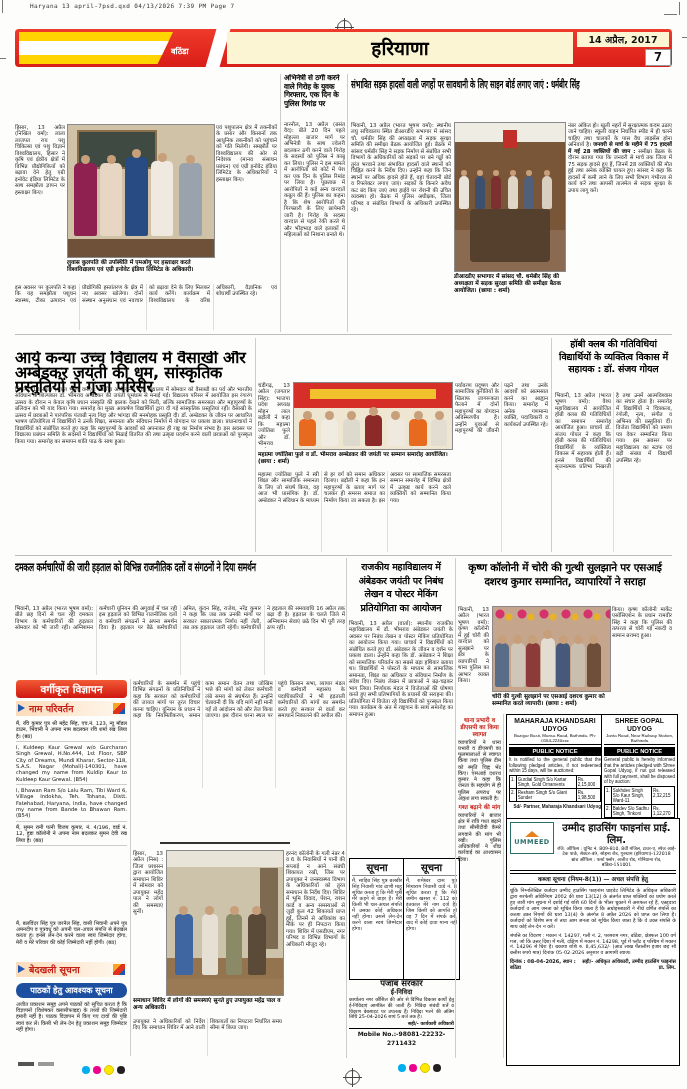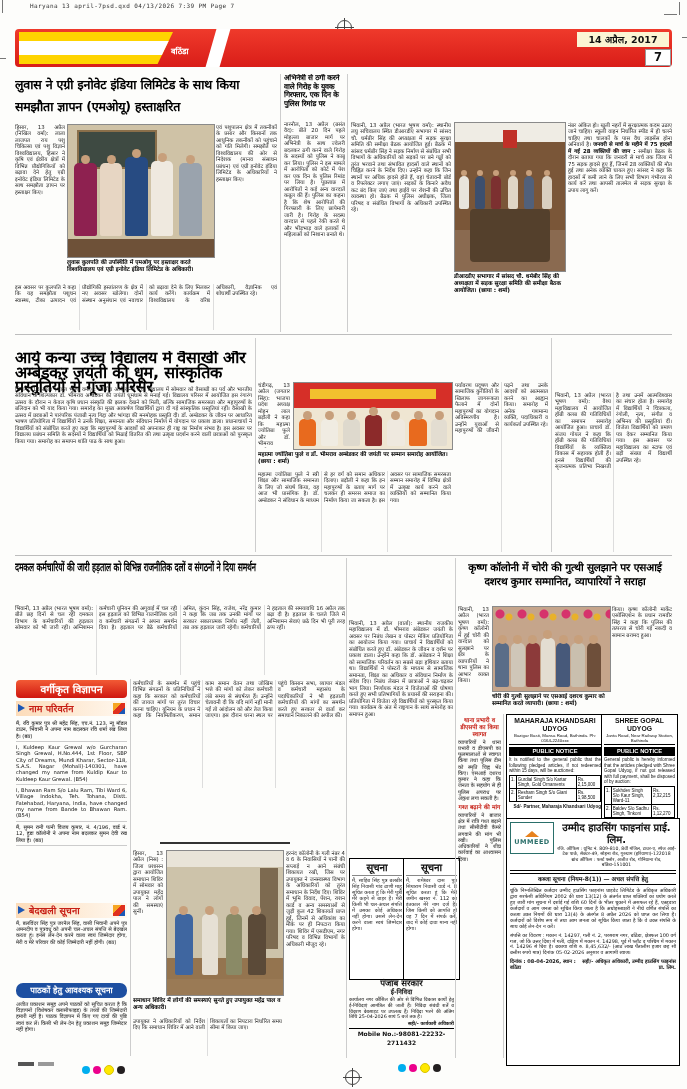--- a/index.html
+++ b/index.html
@@ -136,42 +136,45 @@
   <div class="crop" style="left:664px;top:14px;width:13px;height:1px"></div>
   <div class="crop" style="left:679px;top:2px;width:1px;height:13px"></div>
   <div class="crop" style="left:682px;top:37px;width:5px;height:1px"></div>
 
   <div class="abs mast">
     <div class="abs logoP">
       <div class="logoStripe"></div>
     </div>
     <div class="abs edi">बठिंडा</div>
     <div class="abs wedge"></div>
+    <div class="abs secP">हरियाणा</div>
     <div class="abs dateB">14 अप्रैल, 2017</div>
     <div class="abs pgB">7</div>
   </div>
 
-  <div class="abs hl" style="left:15px;top:74px;width:263px;height:46px;font-size:12.5px;line-height:22px">लुवास ने एग्री इनोवेट इंडिया लिमिटेड के साथ किया समझौता ज्ञापन (एमओयू) हस्ताक्षरित</div>
   <div class="abs bt" style="left:15px;top:124px;width:50px;height:156px">हिसार, 13 अप्रैल (निखिल वर्मा): लाला लाजपत राय पशु चिकित्सा एवं पशु विज्ञान विश्वविद्यालय, हिसार ने कृषि एवं क्षेत्रीय क्षेत्रों में विभिन्न प्रौद्योगिकियों को बढ़ावा देने हेतु एग्री इनोवेट इंडिया लिमिटेड के साथ समझौता ज्ञापन पर हस्ताक्षर किए।</div>
   <div class="ph p1" style="left:67px;top:124px;width:146px;height:132px">
       <i></i>
       <i></i>
       <i></i>
       <i></i>
       <i></i>
     </div>
   <div class="abs cap" style="left:67px;top:259px;width:146px;height:22px">लुवास कुलपति की उपस्थिति में एमओयू पर हस्ताक्षर करते विश्वविद्यालय एवं एग्री इनोवेट इंडिया लिमिटेड के अधिकारी।</div>
   <div class="abs bt" style="left:216px;top:124px;width:61px;height:156px">एवं पशुपालन क्षेत्र में तकनीकों के प्रसार और किसानों तक आधुनिक तकनीकों को पहुंचाने को गति मिलेगी। समझौते पर विश्वविद्यालय की ओर से निदेशक (मानव संसाधन प्रबंधन) एवं एग्री इनोवेट इंडिया लिमिटेड के अधिकारियों ने हस्ताक्षर किए।</div>
   <div class="abs bt c4" style="left:15px;top:284px;width:262px;height:46px">इस अवसर पर कुलपति ने कहा कि यह समझौता पशुधन स्वास्थ्य, टीका उत्पादन एवं प्रौद्योगिकी हस्तांतरण के क्षेत्र में नए अवसर खोलेगा। दोनों संस्थान अनुसंधान एवं नवाचार को बढ़ावा देने के लिए मिलकर कार्य करेंगे। कार्यक्रम में विश्वविद्यालय के वरिष्ठ अधिकारी, वैज्ञानिक एवं शोधार्थी उपस्थित रहे।</div>
 
   <div class="vr" style="left:280px;top:74px;height:258px"></div>
   <div class="abs hl" style="left:284px;top:74px;width:61px;height:44px;font-size:7.3px;line-height:8.6px">अभिनेत्री से ठगी करने वाले गिरोह के युवक गिरफ्तार, एक दिन के पुलिस रिमांड पर</div>
   <div class="abs bt" style="left:284px;top:121px;width:61px;height:211px">नारनौल, 13 अप्रैल (बसंत वैद): बीते 20 दिन पहले मोहल्ला बाजार मार्ग पर अभिनेत्री के साथ ज्वेलरी बदलकर ठगी करने वाले गिरोह के सदस्यों को पुलिस ने काबू कर लिया। पुलिस ने इस मामले में आरोपितों को कोर्ट में पेश कर एक दिन के पुलिस रिमांड पर लिया है। पूछताछ में आरोपितों ने कई अन्य वारदातें कबूल की हैं। पुलिस का कहना है कि शेष आरोपितों की गिरफ्तारी के लिए छापेमारी जारी है। गिरोह के सदस्य वारदात से पहले रेकी करते थे और भीड़भाड़ वाले इलाकों में महिलाओं को निशाना बनाते थे।</div>
   <div class="vr" style="left:347px;top:74px;height:258px"></div>
 
+  <div class="abs hl" style="left:351px;top:76px;width:321px;height:20px;font-size:11px">
+    <span class="fit" style="transform:scaleX(.63)">संभावित सड़क हादसों वाली जगहों पर सावधानी के लिए साइन बोर्ड लगाए जाएं : धर्मबीर सिंह</span>
+  </div>
   <div class="abs bt" style="left:351px;top:122px;width:100px;height:210px">भिवानी, 13 अप्रैल (भारत भूषण वर्मा): स्थानीय लघु सचिवालय स्थित डीआरडीए सभागार में सांसद चौ. धर्मबीर सिंह की अध्यक्षता में सड़क सुरक्षा समिति की समीक्षा बैठक आयोजित हुई। बैठक में सांसद धर्मबीर सिंह ने सड़क निर्माण से संबंधित सभी विभागों के अधिकारियों को सड़कों पर बने गड्ढों को तुरंत भरवाने तथा संभावित हादसों वाले स्थानों को चिह्नित करने के निर्देश दिए। उन्होंने कहा कि जिन स्थानों पर अधिक हादसे होते हैं, वहां चेतावनी बोर्ड व रिफ्लेक्टर लगाए जाएं। सड़कों के किनारे अवैध कट बंद किए जाएं तथा हाईवे पर रोशनी की उचित व्यवस्था हो। बैठक में पुलिस अधीक्षक, जिला परिषद व संबंधित विभागों के अधिकारी उपस्थित रहे।</div>
   <div class="ph p2" style="left:454px;top:122px;width:110px;height:148px">
       <i></i>
       <i></i>
       <i></i>
       <i></i>
       <i></i>
       <i></i>
     </div>
   <div class="abs cap" style="left:454px;top:273px;width:110px;height:36px">डीआरडीए सभागार में सांसद चौ. धर्मबीर सिंह की अध्यक्षता में सड़क सुरक्षा समिति की समीक्षा बैठक आयोजित। (छाया : शर्मा)</div>
@@ -195,20 +198,21 @@
       <i></i>
       <i></i>
       <i></i>
       <i></i>
     </div>
   <div class="abs cap" style="left:258px;top:451px;width:193px;height:17px">महात्मा ज्योतिबा फुले व डॉ. भीमराव अम्बेडकर की जयंती पर सम्मान समारोह आयोजित। (छाया : शर्मा)</div>
   <div class="abs bt c3" style="left:258px;top:471px;width:193px;height:81px">महात्मा ज्योतिबा फुले ने स्त्री शिक्षा और सामाजिक समानता के लिए जो संघर्ष किया, वह आज भी प्रासंगिक है। डॉ. अम्बेडकर ने संविधान के माध्यम से हर वर्ग को समान अधिकार दिलाए। बड़ौली ने कहा कि इन महापुरुषों के बताए मार्ग पर चलकर ही समरस समाज का निर्माण किया जा सकता है। इस अवसर पर सामाजिक समरसता सम्मान समारोह में विभिन्न क्षेत्रों में उत्कृष्ट कार्य करने वाले व्यक्तियों को सम्मानित किया गया।</div>
   <div class="abs bt c2" style="left:455px;top:382px;width:93px;height:170px">पर्यावरण प्रदूषण और सामाजिक कुरीतियों के खिलाफ जागरूकता फैलाने में दोनों महापुरुषों का योगदान अविस्मरणीय है। उन्होंने युवाओं से महापुरुषों की जीवनी पढ़ने तथा उनके आदर्शों को आत्मसात करने का आह्वान किया। समारोह में अनेक गणमान्य व्यक्ति, पदाधिकारी व कार्यकर्ता उपस्थित रहे।</div>
   <div class="vr" style="left:551px;top:338px;height:214px"></div>
 
+  <div class="abs hl ctr" style="left:555px;top:338px;width:117px;height:50px;font-size:9.5px;line-height:12.5px">हॉबी क्लब की गतिविधियां विद्यार्थियों के व्यक्तित्व विकास में सहायक : डॉ. संजय गोयल</div>
   <div class="abs bt c2" style="left:555px;top:392px;width:117px;height:160px">भिवानी, 13 अप्रैल (भारत भूषण वर्मा): वैश्य महाविद्यालय में आयोजित हॉबी क्लब की गतिविधियों का समापन समारोह आयोजित हुआ। प्राचार्य डॉ. संजय गोयल ने कहा कि हॉबी क्लब की गतिविधियां विद्यार्थियों के व्यक्तित्व विकास में सहायक होती हैं। इनसे विद्यार्थियों की सृजनात्मक प्रतिभा निखरती है तथा उनमें आत्मविश्वास का संचार होता है। समारोह में विद्यार्थियों ने चित्रकला, रंगोली, नृत्य, संगीत व अभिनय की प्रस्तुतियां दीं। विजेता विद्यार्थियों को प्रमाण पत्र देकर सम्मानित किया गया। इस अवसर पर महाविद्यालय का स्टाफ एवं बड़ी संख्या में विद्यार्थी उपस्थित रहे।</div>
   <div class="hr" style="left:15px;top:555px;width:657px"></div>
 
   <div class="abs hl" style="left:15px;top:559px;width:330px;height:19px;font-size:11.5px">
     <span class="fit" style="transform:scaleX(.66)">दमकल कर्मचारियों की जारी हड़ताल को विभिन्न राजनीतिक दलों व संगठनों ने दिया समर्थन</span>
   </div>
   <div class="abs bt c4" style="left:15px;top:605px;width:330px;height:70px">भिवानी, 13 अप्रैल (भारत भूषण वर्मा): बीते छह दिनों से चल रही दमकल विभाग के कर्मचारियों की हड़ताल सोमवार को भी जारी रही। अग्निशमन कर्मचारी यूनियन की अगुवाई में चल रही इस हड़ताल को विभिन्न राजनीतिक दलों व कर्मचारी संगठनों ने अपना समर्थन दिया है। हड़ताल पर बैठे कर्मचारियों अमित, कुंदन सिंह, राजेश, नरेंद्र कुमार ने कहा कि जब तक उनकी मांगों पर सरकार सकारात्मक निर्णय नहीं लेती, तब तक हड़ताल जारी रहेगी। कर्मचारियों ने हड़ताल की समयावधि 16 अप्रैल तक बढ़ा दी है। हड़ताल के चलते जिले में अग्निशमन सेवाएं छठे दिन भी पूरी तरह ठप्प रहीं।</div>
   <div class="abs bt c3" style="left:133px;top:680px;width:212px;height:108px">कर्मचारियों के समर्थन में पहुंचे विभिन्न संगठनों के प्रतिनिधियों ने कहा कि सरकार को कर्मचारियों की जायज मांगों पर तुरंत विचार करना चाहिए। यूनियन के प्रधान ने कहा कि नियमितीकरण, समान काम समान वेतन तथा जोखिम भत्ते की मांगों को लेकर कर्मचारी लंबे समय से संघर्षरत हैं। उन्होंने चेतावनी दी कि यदि मांगें नहीं मानी गईं तो आंदोलन को और तेज किया जाएगा। इस दौरान धरना स्थल पर पहुंचे किसान सभा, व्यापार मंडल व कर्मचारी महासंघ के पदाधिकारियों ने भी हड़ताली कर्मचारियों की मांगों का समर्थन करते हुए सरकार से वार्ता कर समाधान निकालने की अपील की।</div>
 
   <div class="vr" style="left:130px;top:679px;height:377px"></div>
@@ -216,41 +220,42 @@
   <div class="abs clSub" style="left:16px;top:701px;width:98px;height:15px">
     <span>नाम परिवर्तन</span>
     <span class="ic"></span>
   </div>
   <div class="abs" style="left:16px;top:718px;width:111px;height:182px;overflow:hidden">
     <div class="clEntry">मैं, रवि कुमार पुत्र श्री महेंद्र सिंह, एच.नं. 123, न्यू मॉडल टाउन, भिवानी ने अपना नाम बदलकर रवि शर्मा रख लिया है। (बठ)</div>
     <div class="clEntry">I, Kuldeep Kaur Grewal w/o Gurcharan Singh Grewal, H.No.444, 1st Floor, SBP City of Dreams, Mundi Kharar, Sector-118, S.A.S. Nagar (Mohali)-140301, have changed my name from Kuldip Kaur to Kuldeep Kaur Grewal. (B54)</div>
     <div class="clEntry">I, Bhawan Ram S/o Lalu Ram, Tibi Ward 6, Village Indokha, Teh. Tohana, Distt. Fatehabad, Haryana, India, have changed my name from Bande to Bhawan Ram. (B54)</div>
     <div class="clEntry">मैं, सुमन रानी पत्नी विजय कुमार, नं. 4/196, वार्ड नं. 12, हुडा कॉलोनी ने अपना नाम बदलकर सुमन देवी रख लिया है। (बठ)</div>
   </div>
-  <div class="abs clSub" style="left:16px;top:888px;width:98px;height:15px">
+  <div class="abs clSub" style="left:16px;top:947px;width:98px;height:15px">
     <span>बेदखली सूचना</span>
     <span class="ic"></span>
   </div>
   <div class="abs bt" style="left:16px;top:920px;width:111px;height:60px;font-size:5.2px">मैं, बलविंदर सिंह पुत्र जरनैल सिंह, वासी भिवानी अपने पुत्र अमनदीप व पुत्रवधू को अपनी चल-अचल संपत्ति से बेदखल करता हूं। इनसे लेन-देन करने वाला स्वयं जिम्मेदार होगा, मेरी व मेरे परिवार की कोई जिम्मेदारी नहीं होगी। (बठ)</div>
   <div class="abs rdHead" style="left:16px;top:983px;width:111px;height:15px">पाठकों हेतु आवश्यक सूचना</div>
   <div class="abs bt" style="left:16px;top:1001px;width:111px;height:54px;font-size:5.2px">अजीत प्रकाशन समूह अपने पाठकों को सूचित करता है कि विज्ञापनों (विशेषकर क्लासीफाइड) के तथ्यों की जिम्मेदारी हमारी नहीं है। पाठक विज्ञापन में किए गए दावों की पुष्टि स्वयं कर लें। किसी भी लेन-देन हेतु प्रकाशन समूह जिम्मेदार नहीं होगा।</div>
 
   <div class="hr" style="left:160px;top:842px;width:130px;height:2px;background:#333"></div>
   <div class="abs bt" style="left:133px;top:850px;width:30px;height:144px">हिसार, 13 अप्रैल (निस) : जिला प्रशासन द्वारा आयोजित समाधान शिविर में सोमवार को उपायुक्त महेंद्र पाल ने लोगों की समस्याएं सुनीं।</div>
   <div class="ph p5" style="left:166px;top:850px;width:116px;height:144px">
       <i></i>
       <i></i>
       <i></i>
       <i></i>
     </div>
   <div class="abs cap" style="left:133px;top:997px;width:149px;height:17px">समाधान शिविर में लोगों की समस्याएं सुनते हुए उपायुक्त महेंद्र पाल व अन्य अधिकारी।</div>
   <div class="abs bt" style="left:286px;top:850px;width:59px;height:206px">हरनंद कॉलोनी के गली नंबर 4 व 6 के निवासियों ने पानी की सप्लाई न आने संबंधी शिकायत रखी, जिस पर उपायुक्त ने जनस्वास्थ्य विभाग के अधिकारियों को तुरंत समाधान के निर्देश द‍िए। शिविर में भूमि विवाद, पेंशन, राशन कार्ड व अन्य समस्याओं से जुड़ी कुल 42 शिकायतें प्राप्त हुईं, जिनमें से अधिकांश का मौके पर ही निपटारा किया गया। शिविर में एसडीएम, नगर परिषद व विभिन्न विभागों के अधिकारी मौजूद रहे।</div>
   <div class="abs bt c2" style="left:133px;top:1018px;width:149px;height:38px">उपायुक्त ने अधिकारियों को निर्देश दिए कि समाधान शिविर में आने वाली शिकायतों का निपटारा निर्धारित समय सीमा में किया जाए।</div>
 
   <div class="vr" style="left:346px;top:558px;height:500px"></div>
+  <div class="abs hl ctr" style="left:349px;top:560px;width:104px;height:56px;font-size:9.5px;line-height:13.5px">राजकीय महाविद्यालय में अंबेडकर जयंती पर निबंध लेखन व पोस्टर मेकिंग प्रतियोगिता का आयोजन</div>
   <div class="abs bt" style="left:349px;top:620px;width:104px;height:232px">भिवानी, 13 अप्रैल (वार्ता): स्थानीय राजकीय महाविद्यालय में डॉ. भीमराव अंबेडकर जयंती के अवसर पर निबंध लेखन व पोस्टर मेकिंग प्रतियोगिता का आयोजन किया गया। प्राचार्य ने विद्यार्थियों को संबोधित करते हुए डॉ. अंबेडकर के जीवन व दर्शन पर प्रकाश डाला। उन्होंने कहा कि डॉ. अंबेडकर ने शिक्षा को सामाजिक परिवर्तन का सबसे बड़ा हथियार बताया था। विद्यार्थियों ने पोस्टरों के माध्यम से सामाजिक समानता, शिक्षा का अधिकार व संविधान निर्माण के संदेश दिए। निबंध लेखन में छात्राओं ने बढ़-चढ़कर भाग लिया। निर्णायक मंडल ने विजेताओं की घोषणा करते हुए सभी प्रतिभागियों के प्रयासों की सराहना की। प्रतियोगिता में विजेता रहे विद्यार्थियों को पुरस्कृत किया गया। कार्यक्रम के अंत में राष्ट्रगान के साथ समारोह का समापन हुआ।</div>
 
   <div class="nbox" style="left:349px;top:858px;width:50px;height:116px">
     <div class="nt">सूचना</div>
     <div class="bt" style="font-size:5px;height:96px">मैं, साहिब सिंह पुत्र बलबीर सिंह निवासी गांव ढाणी माहू सूचित करता हूं कि मेरी पुत्री मेरे कहने से बाहर है। मेरी किसी भी चल-अचल संपत्ति में उसका कोई अधिकार नहीं होगा। उससे लेन-देन करने वाला स्वयं जिम्मेदार होगा।</div>
   </div>
   <div class="nbox" style="left:403px;top:858px;width:51px;height:116px">
     <div class="nt">सूचना</div>
     <div class="bt" style="font-size:5px;height:96px">मैं, रामेश्वर दास पुत्र सियाराम निवासी वार्ड नं. 8 सूचित करता हूं कि मेरी जमीन खसरा नं. 112 का इंतकाल मेरे नाम दर्ज है। जिस किसी को आपत्ति हो वह 7 दिन में संपर्क करे, बाद में कोई दावा मान्य नहीं होगा।</div>
   </div>

